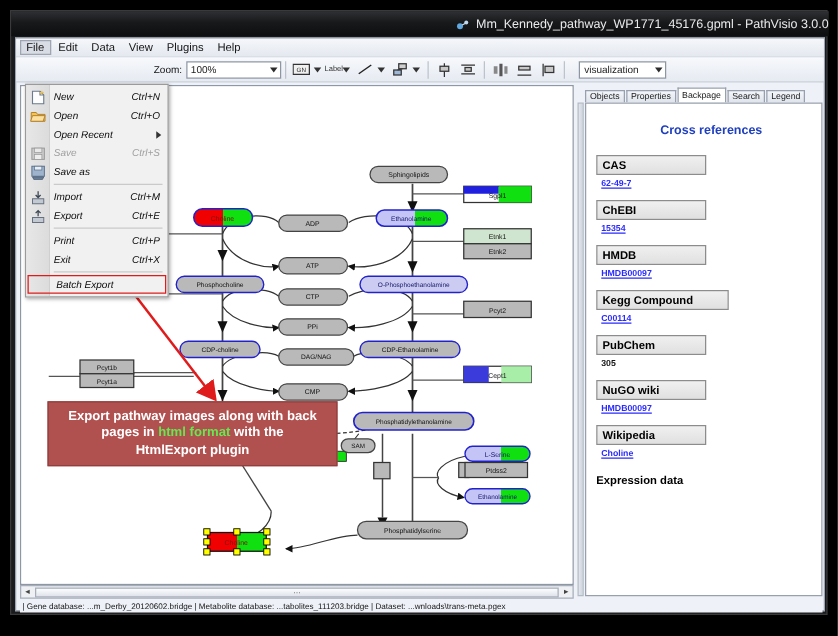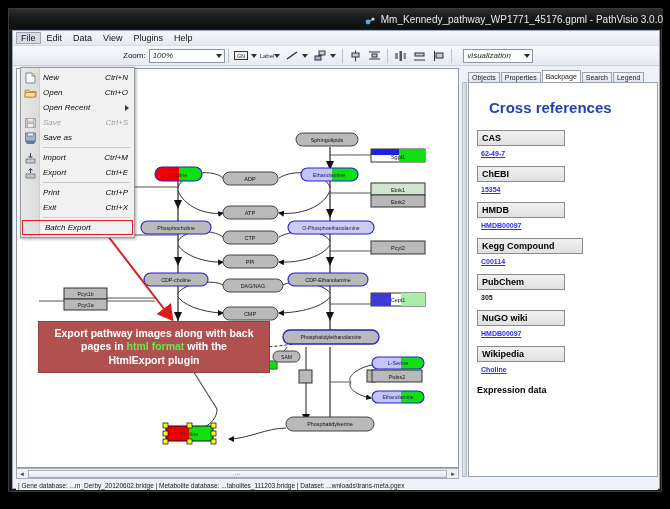--- a/index.html
+++ b/index.html
@@ -90,21 +90,20 @@
   }
   .zoom-label { font-size: 8px; color: #111; margin: 0 3px 0 6px; }
   .combo {
     height: 14px;
     background: #ffffff;
     border: 1px solid #8d96a4;
     display: flex; align-items: center;
     font-size: 8px; color: #222;
     padding-left: 3px;
     position: relative;
-    font-style: italic;
   }
   .combo .cb-arrow {
     position: absolute; right: 2px; top: 50%;
     transform: translateY(-50%);
     width: 0; height: 0;
     border-left: 3px solid transparent;
     border-right: 3px solid transparent;
     border-top: 4px solid #2c2c2c;
   }
   #zoom-combo { width: 76px; }
@@ -186,24 +185,25 @@
   }
   #side-grip {
     position: absolute;
     left: 0; top: 14px;
     width: 5px; height: 395px;
     background: linear-gradient(to right,#e3e7ee,#cfd5de);
     border: 1px solid #b4bac4;
   }
   #xref-title {
     color: #1f3fbf;
-    font-size: 15px;
+    font-size: 10px;
     font-weight: bold;
     margin: 10px 0 14px 12px;
     font-family: "Liberation Sans", sans-serif;
+    text-align: center;
   }
   .xref-block { margin-bottom: 9px; }
   .xref-head {
     background: linear-gradient(to bottom,#f0f0f0,#e0e0e0);
     border: 1px solid #8c8c8c;
     font-size: 9px;
     font-weight: bold;
     color: #000;
     padding: 2px 4px;
     width: 88px;

